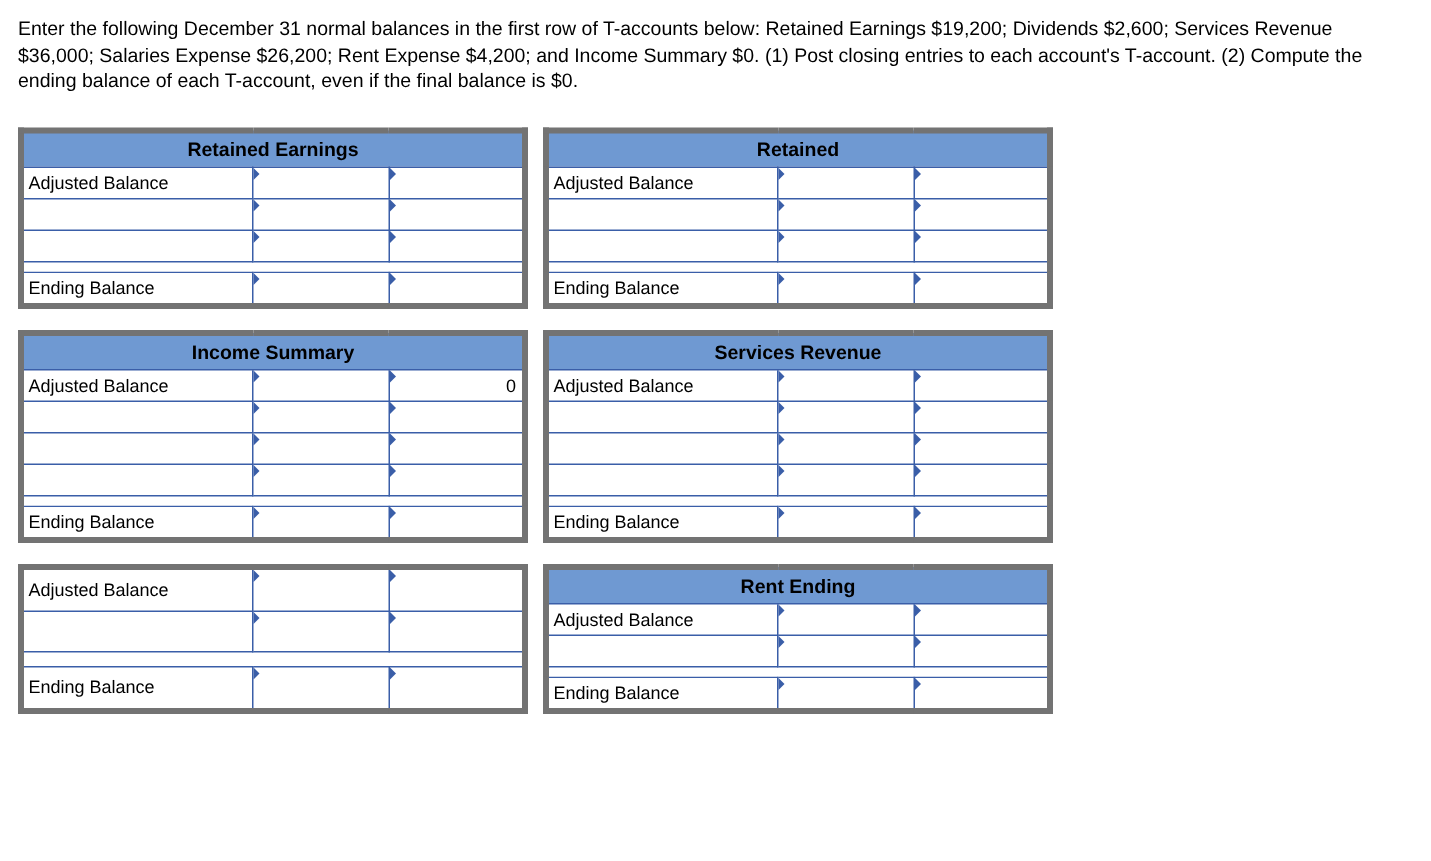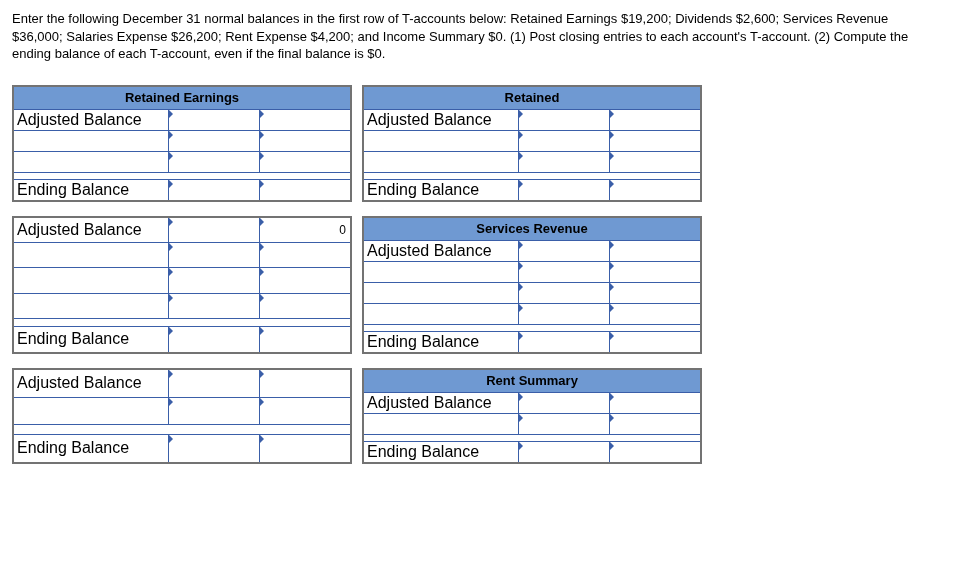--- a/index.html
+++ b/index.html
@@ -16,21 +16,21 @@
     line-height: 1.35;
     margin-bottom: 22px;
   }
   .grid {
     display: grid;
     grid-template-columns: 340px 340px;
     column-gap: 10px;
     row-gap: 14px;
   }
   .t-account {
-    border: 2px solid #737373;
+    border: 4px solid #737373;
     border-collapse: collapse;
     width: 100%;
     table-layout: fixed;
   }
   .t-account th {
     background: #6f99d2;
     text-align: center;
     font-weight: bold;
     font-size: 13px;
     padding: 2px 4px;
@@ -48,21 +48,21 @@
     position: absolute;
     left: 0;
     top: 0;
     width: 0;
     height: 0;
     border-left: 4px solid #3a5ea8;
     border-top: 4px solid transparent;
     border-bottom: 4px solid transparent;
   }
   .label-cell {
-    font-size: 16px;
+    font-size: 12px;
     padding-left: 3px !important;
     white-space: nowrap;
   }
   .val-cell input {
     width: 100%;
     height: 100%;
     border: none;
     outline: none;
     font-family: inherit;
     font-size: 12px;
@@ -159,20 +159,23 @@
   </tbody>
     </table>
 
   <table class="t-account">
     <colgroup>
         <col style="width:46%">
         <col style="width:27%">
         <col style="width:27%">
       </colgroup>
     <tbody>
+        <tr>
+          <th colspan="3">Income Summary</th>
+        </tr>
     <tr>
       <td class="label-cell">Adjusted Balance</td>
       <td class="val-cell cell-tick-left"><input style=""></td>
       <td class="val-cell cell-tick-left"><input value="0" style=""></td>
     </tr>
     <tr>
       <td></td>
       <td class="val-cell cell-tick-left"><input style=""></td>
       <td class="val-cell cell-tick-left"><input style=""></td>
     </tr>
@@ -267,21 +270,21 @@
     </table>
 
   <table class="t-account">
     <colgroup>
         <col style="width:46%">
         <col style="width:27%">
         <col style="width:27%">
       </colgroup>
     <tbody>
         <tr>
-          <th colspan="3">Rent Summary</th>
+          <th colspan="3">Rent Ending</th>
         </tr>
     <tr>
       <td class="label-cell">Adjusted Balance</td>
       <td class="val-cell cell-tick-left"><input style=""></td>
       <td class="val-cell cell-tick-left"><input style=""></td>
     </tr>
     <tr>
       <td></td>
       <td class="val-cell cell-tick-left"><input style=""></td>
       <td class="val-cell cell-tick-left"><input style=""></td>

